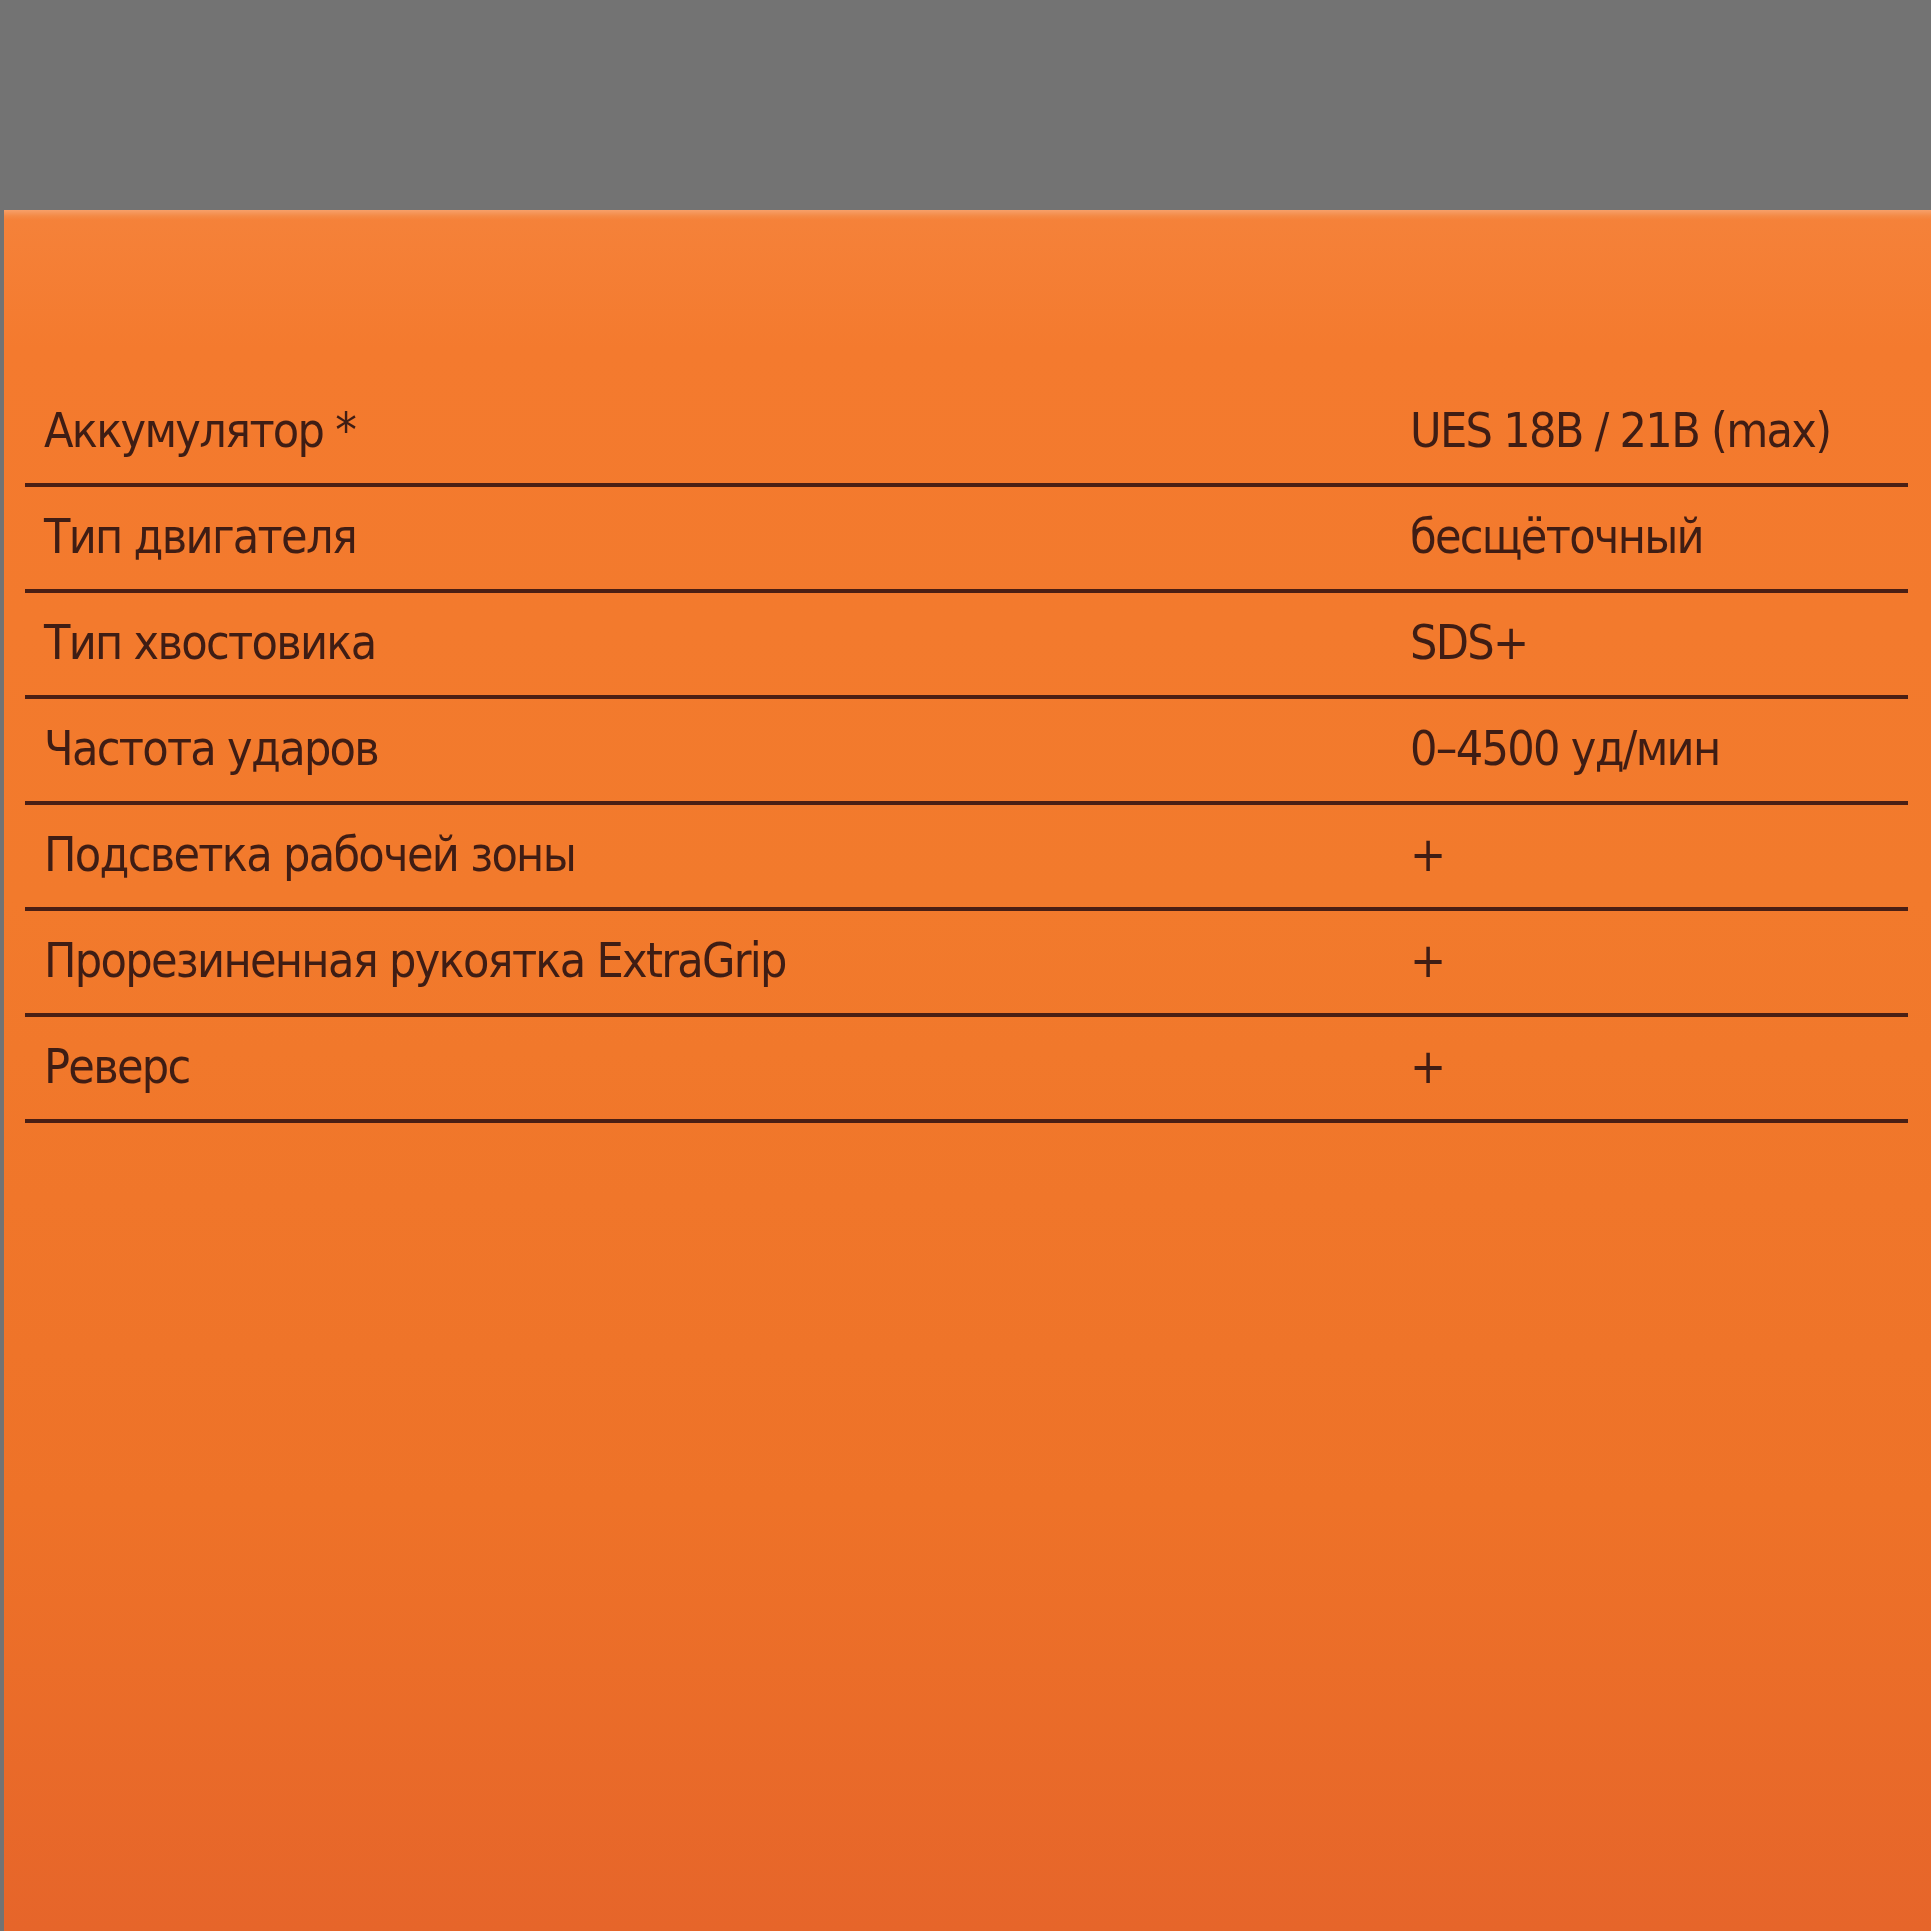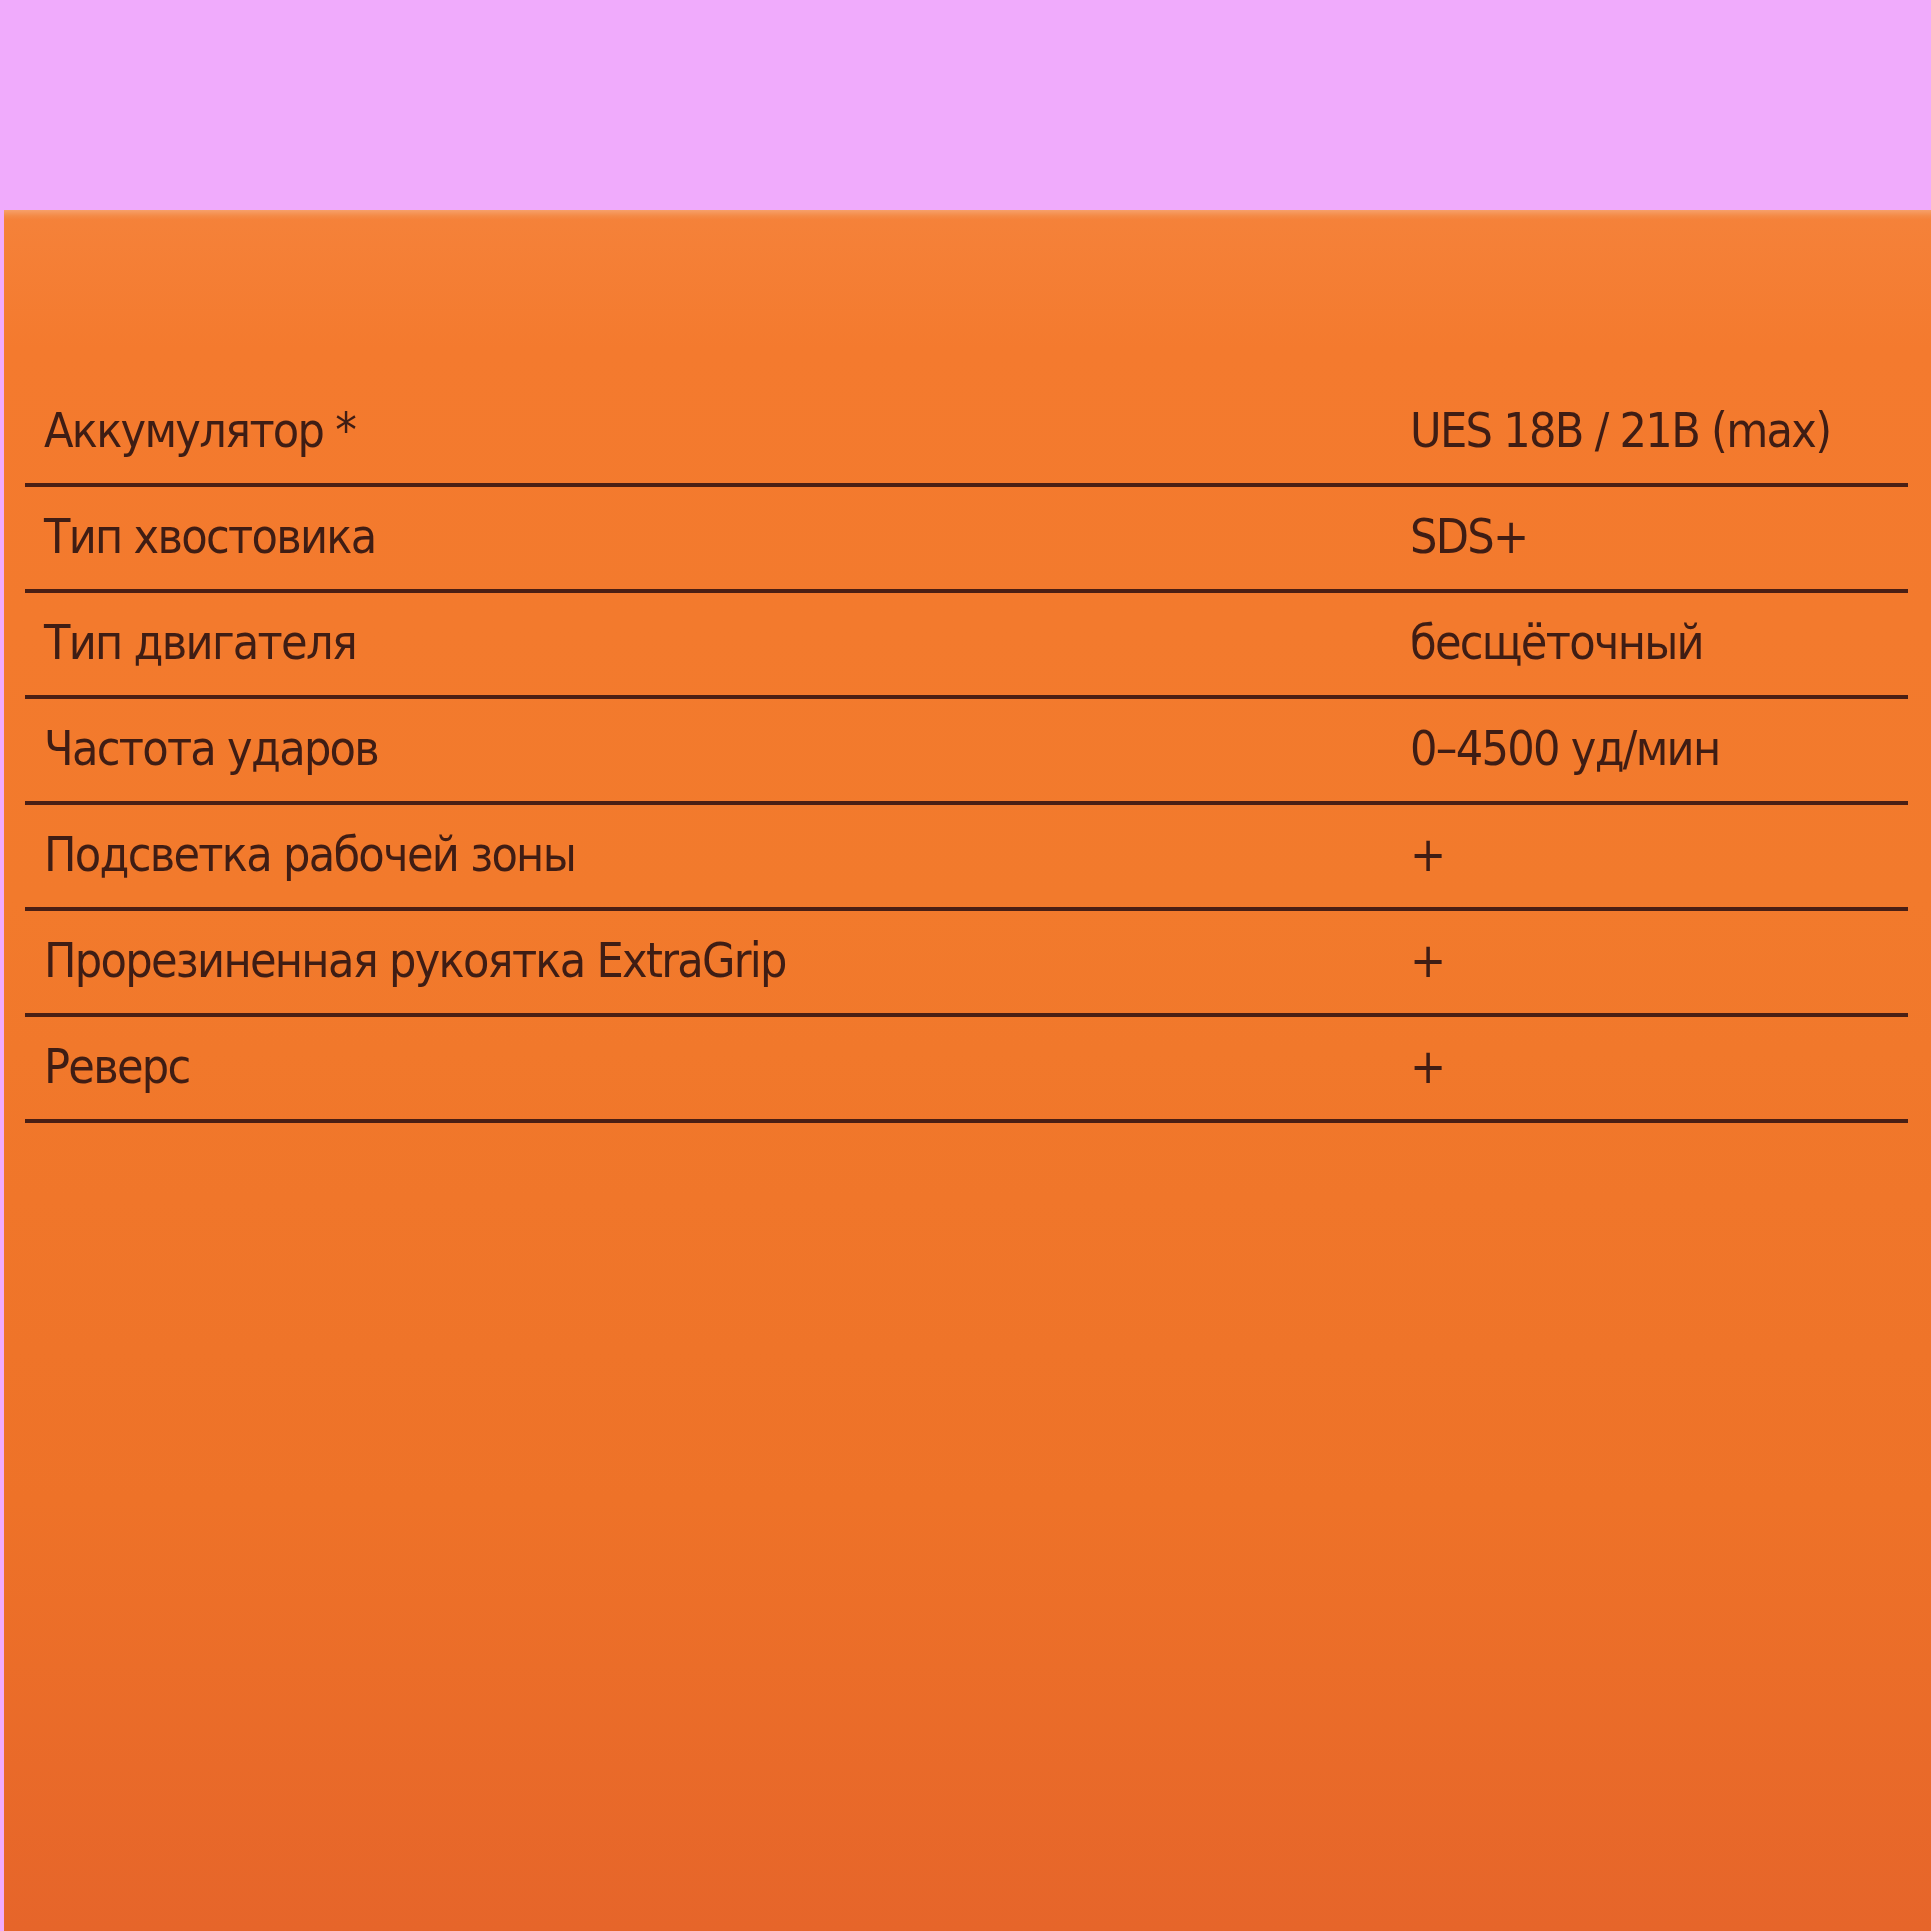--- a/index.html
+++ b/index.html
@@ -7,21 +7,21 @@
       padding: 0;
       width: 1931px;
       height: 1931px;
       background: #ffffff;
       overflow: hidden;
     }
     .page {
       position: relative;
       width: 1931px;
       height: 1931px;
-      background: #f0abfc;
+      background: #737373;
     }
     .card {
       position: absolute;
       left: 3.9px;
       top: 210px;
       width: 1927px;
       height: 1721px;
       background: linear-gradient(180deg, #f5823a 0%, #f47a2e 8%, #f27a2c 40%, #ee7228 75%, #e6652a 100%);
       box-shadow: inset 0 5.8px 3.9px -1.9px rgba(255,255,255,0.15);
     }
@@ -65,26 +65,26 @@
 <div class="page">
   <div class="card"></div>
   <div class="card-top-edge"></div>
 
   <div class="spec-table">
     <div class="spec-row">
       <span class="spec-label">Аккумулятор *</span>
       <span class="spec-value">UES 18В / 21В (max)</span>
     </div>
     <div class="spec-row">
+      <span class="spec-label">Тип двигателя</span>
+      <span class="spec-value">бесщёточный</span>
+    </div>
+    <div class="spec-row">
       <span class="spec-label">Тип хвостовика</span>
       <span class="spec-value">SDS+</span>
-    </div>
-    <div class="spec-row">
-      <span class="spec-label">Тип двигателя</span>
-      <span class="spec-value">бесщёточный</span>
     </div>
     <div class="spec-row">
       <span class="spec-label">Частота ударов</span>
       <span class="spec-value">0–4500 уд/мин</span>
     </div>
     <div class="spec-row">
       <span class="spec-label">Подсветка рабочей зоны</span>
       <span class="spec-value">+</span>
     </div>
     <div class="spec-row">

